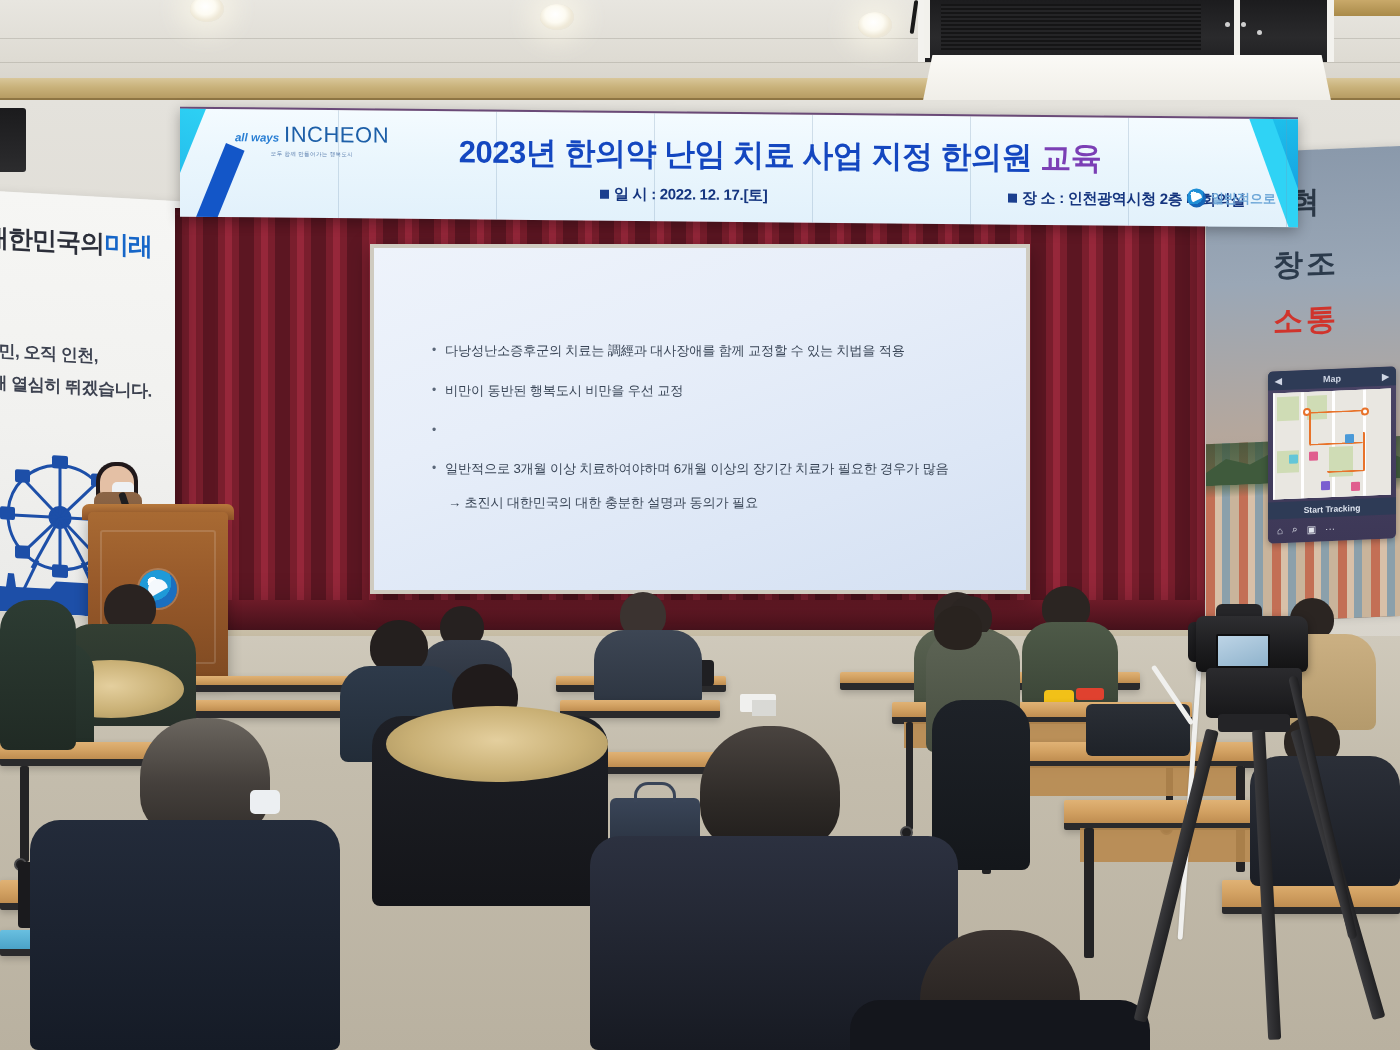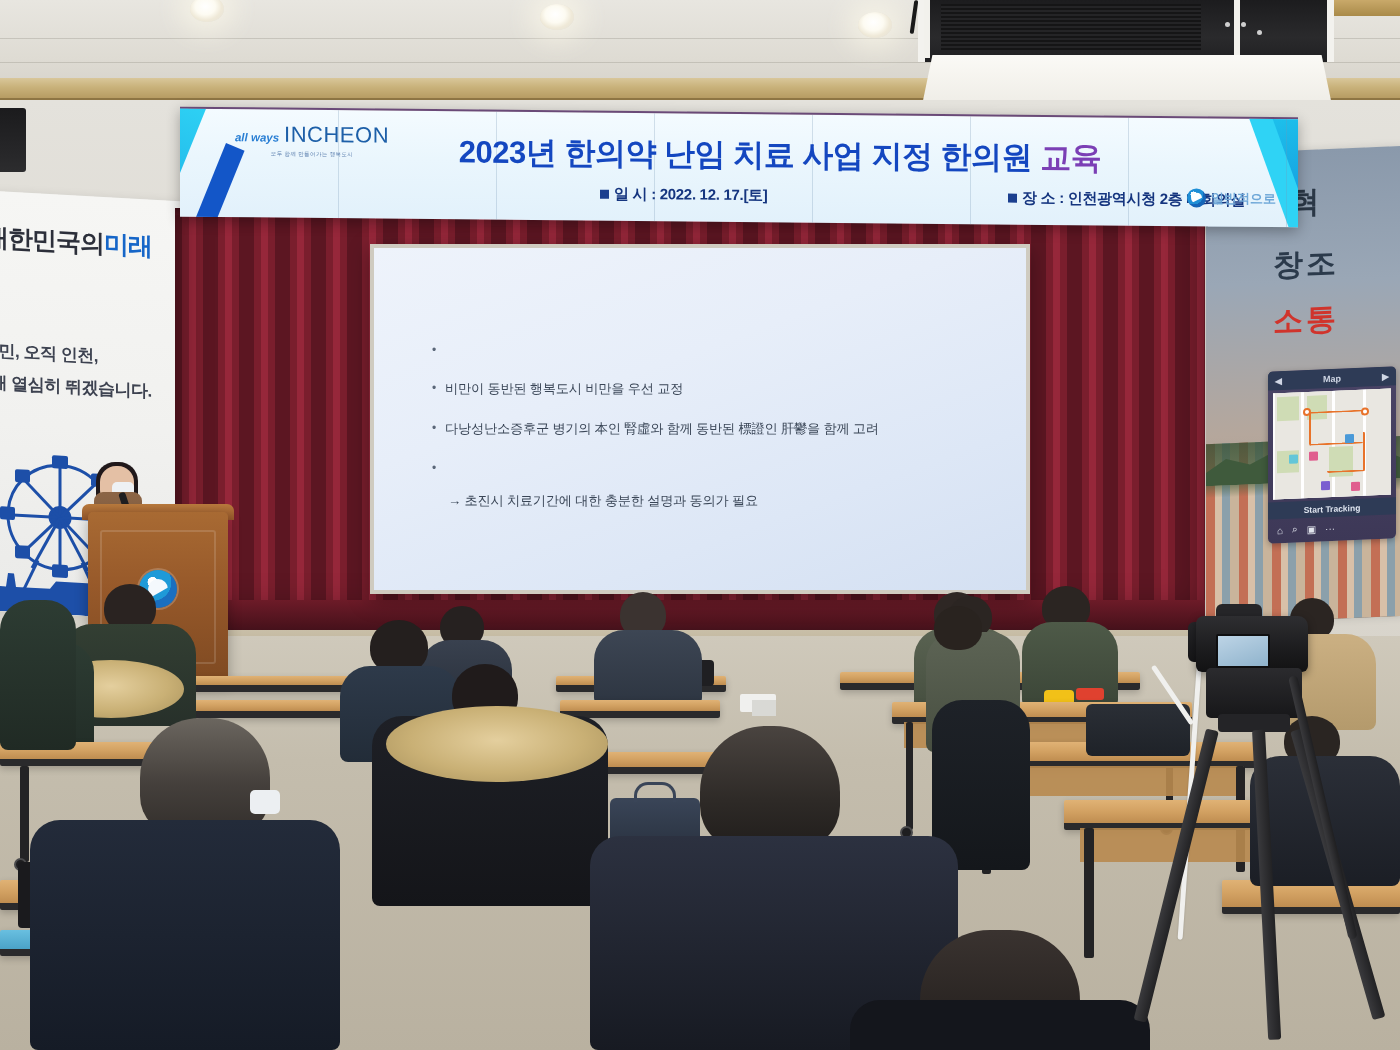--- a/index.html
+++ b/index.html
@@ -557,37 +557,38 @@
   <div class="curtain"></div>
   <div class="curtain-lip"></div>
   <div class="stage-floor"></div>
 
   <div class="screen-frame">
     <div class="screen">
       <div class="slide-body">
 
         <div class="bullet-row">
           <span class="bullet-dot">•</span>
+          <span>다낭성난소증후군의 치료는 調經과 대사장애를 함께 교정할 수 있는 치법을 적용</span>
         </div>
 
         <div class="bullet-row">
           <span class="bullet-dot">•</span>
           <span>비만이 동반된 행복도시 비만을 우선 교정</span>
         </div>
 
         <div class="bullet-row">
           <span class="bullet-dot">•</span>
-          <span>다낭성난소증후군 병기의 本인 腎虛와 함께 동반된 標證인 肝鬱을 함께 고려</span>
         </div>
 
         <div class="bullet-row">
           <span class="bullet-dot">•</span>
+          <span>일반적으로 3개월 이상 치료하여야하며 6개월 이상의 장기간 치료가 필요한 경우가 많음</span>
         </div>
 
-        <div class="arrow-row">→ 초진시 치료기간에 대한 충분한 설명과 동의가 필요</div>
+        <div class="arrow-row">→ 초진시 대한민국의 대한 충분한 설명과 동의가 필요</div>
       </div>
     </div>
   </div>
 
   <div class="led-banner">
     <div class="led-diag-l1"></div>
     <div class="led-diag-l2"></div>
     <div class="led-diag-l3"></div>
     <div class="led-diag-r1"></div>
     <div class="led-diag-r2"></div>

